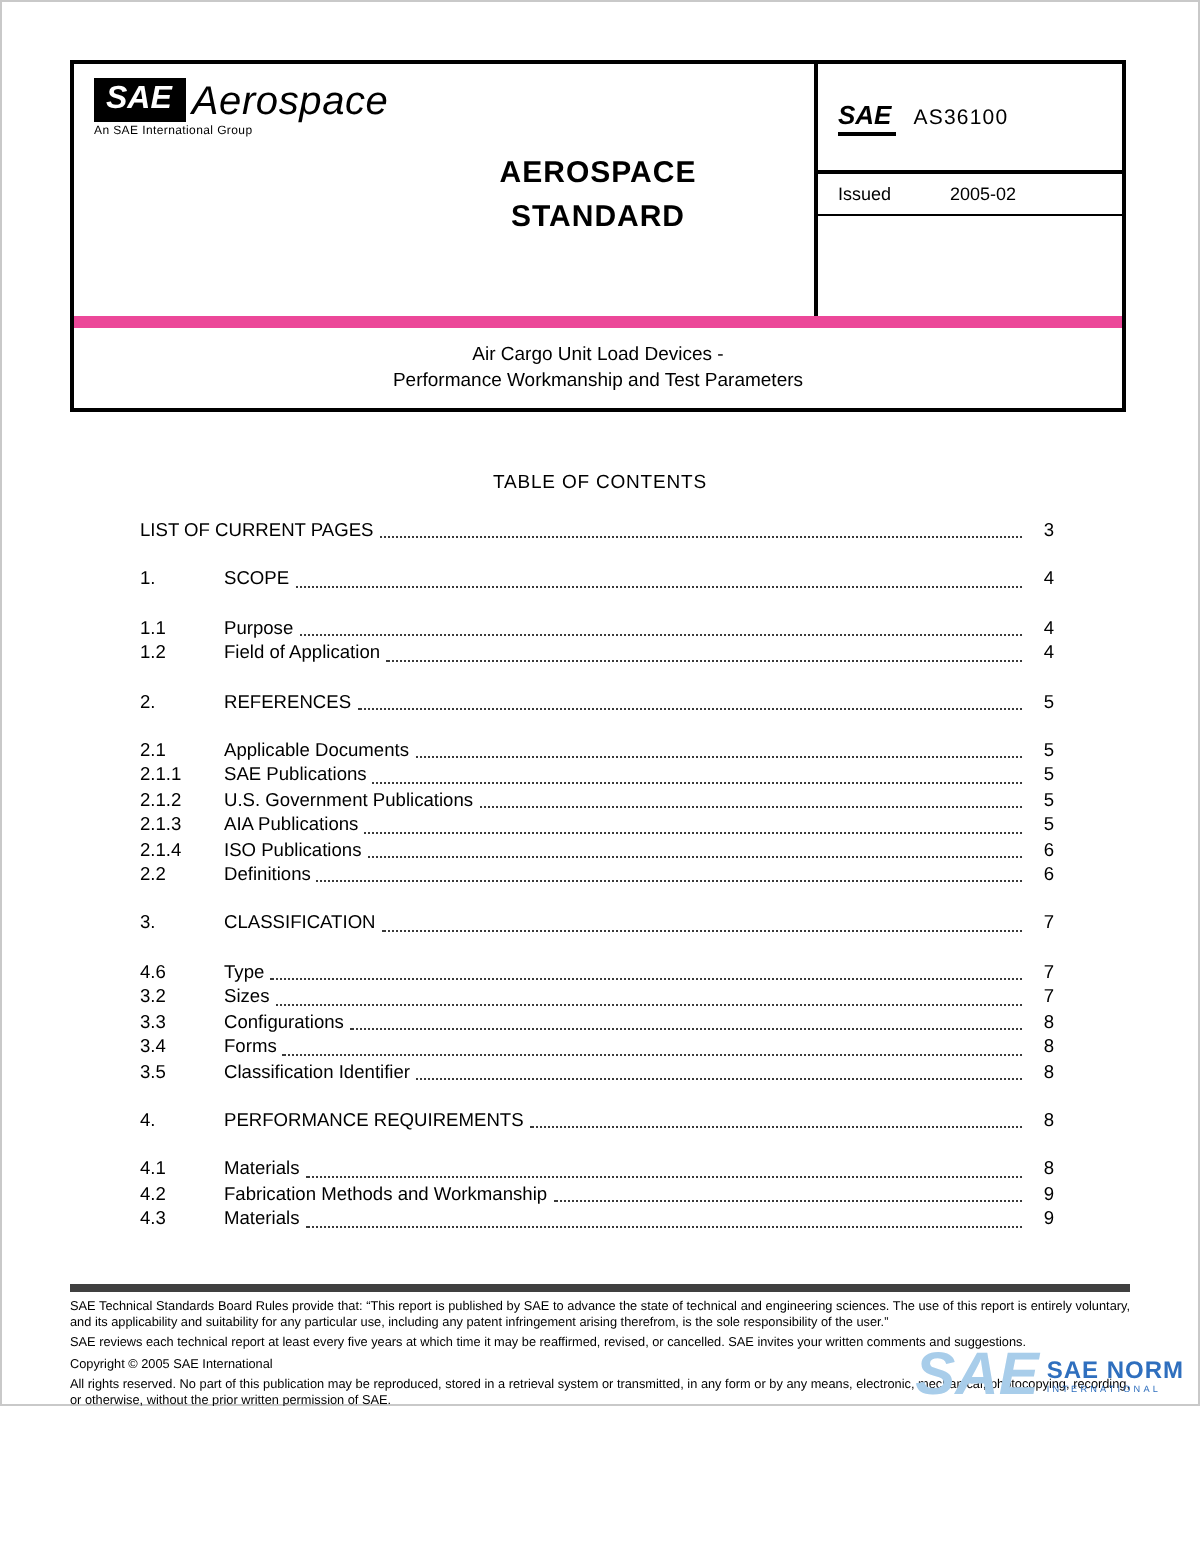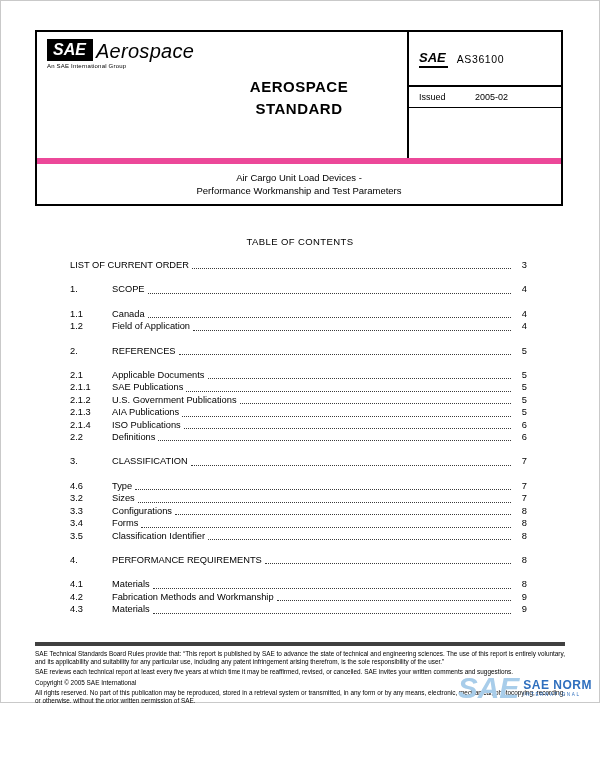--- a/index.html
+++ b/index.html
@@ -94,33 +94,33 @@
     </div>
     <div class="row-b">
       <div>Air Cargo Unit Load Devices -</div>
       <div>Performance Workmanship and Test Parameters</div>
     </div>
   </div>
 
   <div class="toc-heading">TABLE OF CONTENTS</div>
   <div class="toc-list">
       <div class="toc-row">
-        <span class="toc-label">LIST OF CURRENT ORDER</span>
+        <span class="toc-label">LIST OF CURRENT PAGES</span>
         <span class="toc-dots"></span>
         <span class="toc-page">3</span>
       </div>
       <div class="toc-row gap">
         <span class="toc-num">1.</span>
         <span class="toc-label">SCOPE</span>
         <span class="toc-dots"></span>
         <span class="toc-page">4</span>
       </div>
       <div class="toc-row gap">
         <span class="toc-num">1.1</span>
-        <span class="toc-label">Canada</span>
+        <span class="toc-label">Purpose</span>
         <span class="toc-dots"></span>
         <span class="toc-page">4</span>
       </div>
       <div class="toc-row">
         <span class="toc-num">1.2</span>
         <span class="toc-label">Field of Application</span>
         <span class="toc-dots"></span>
         <span class="toc-page">4</span>
       </div>
       <div class="toc-row gap">

